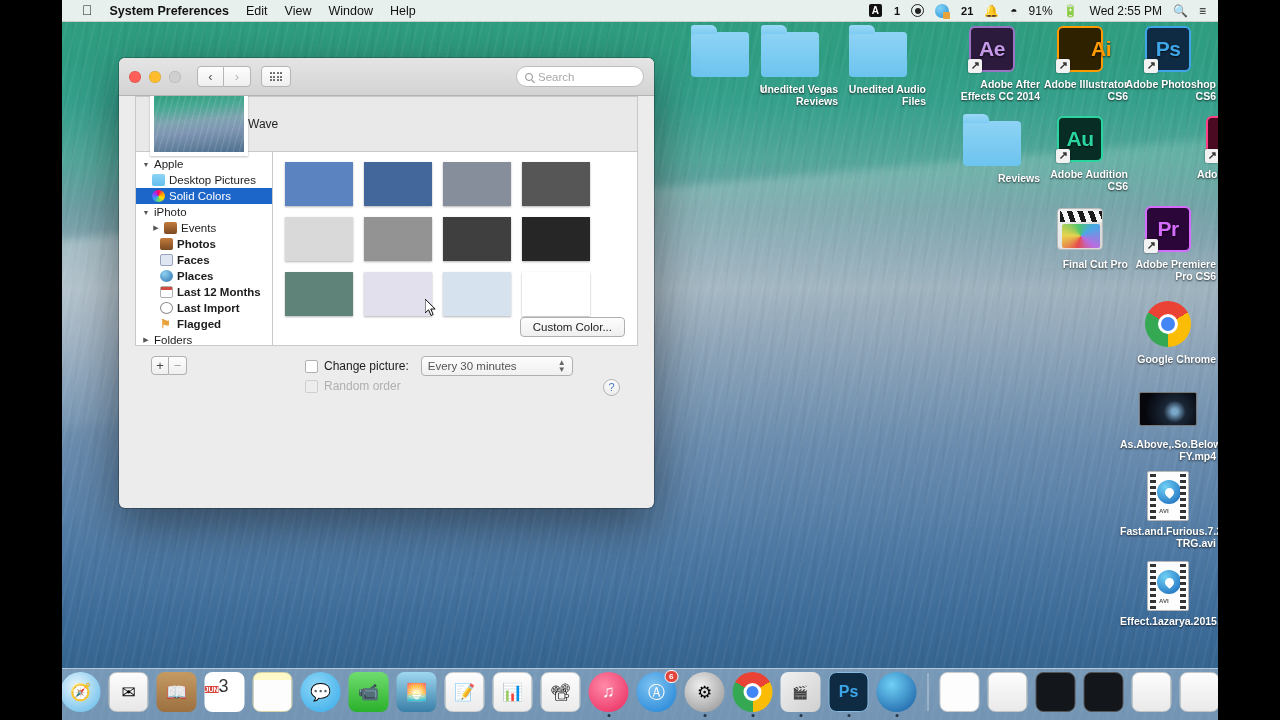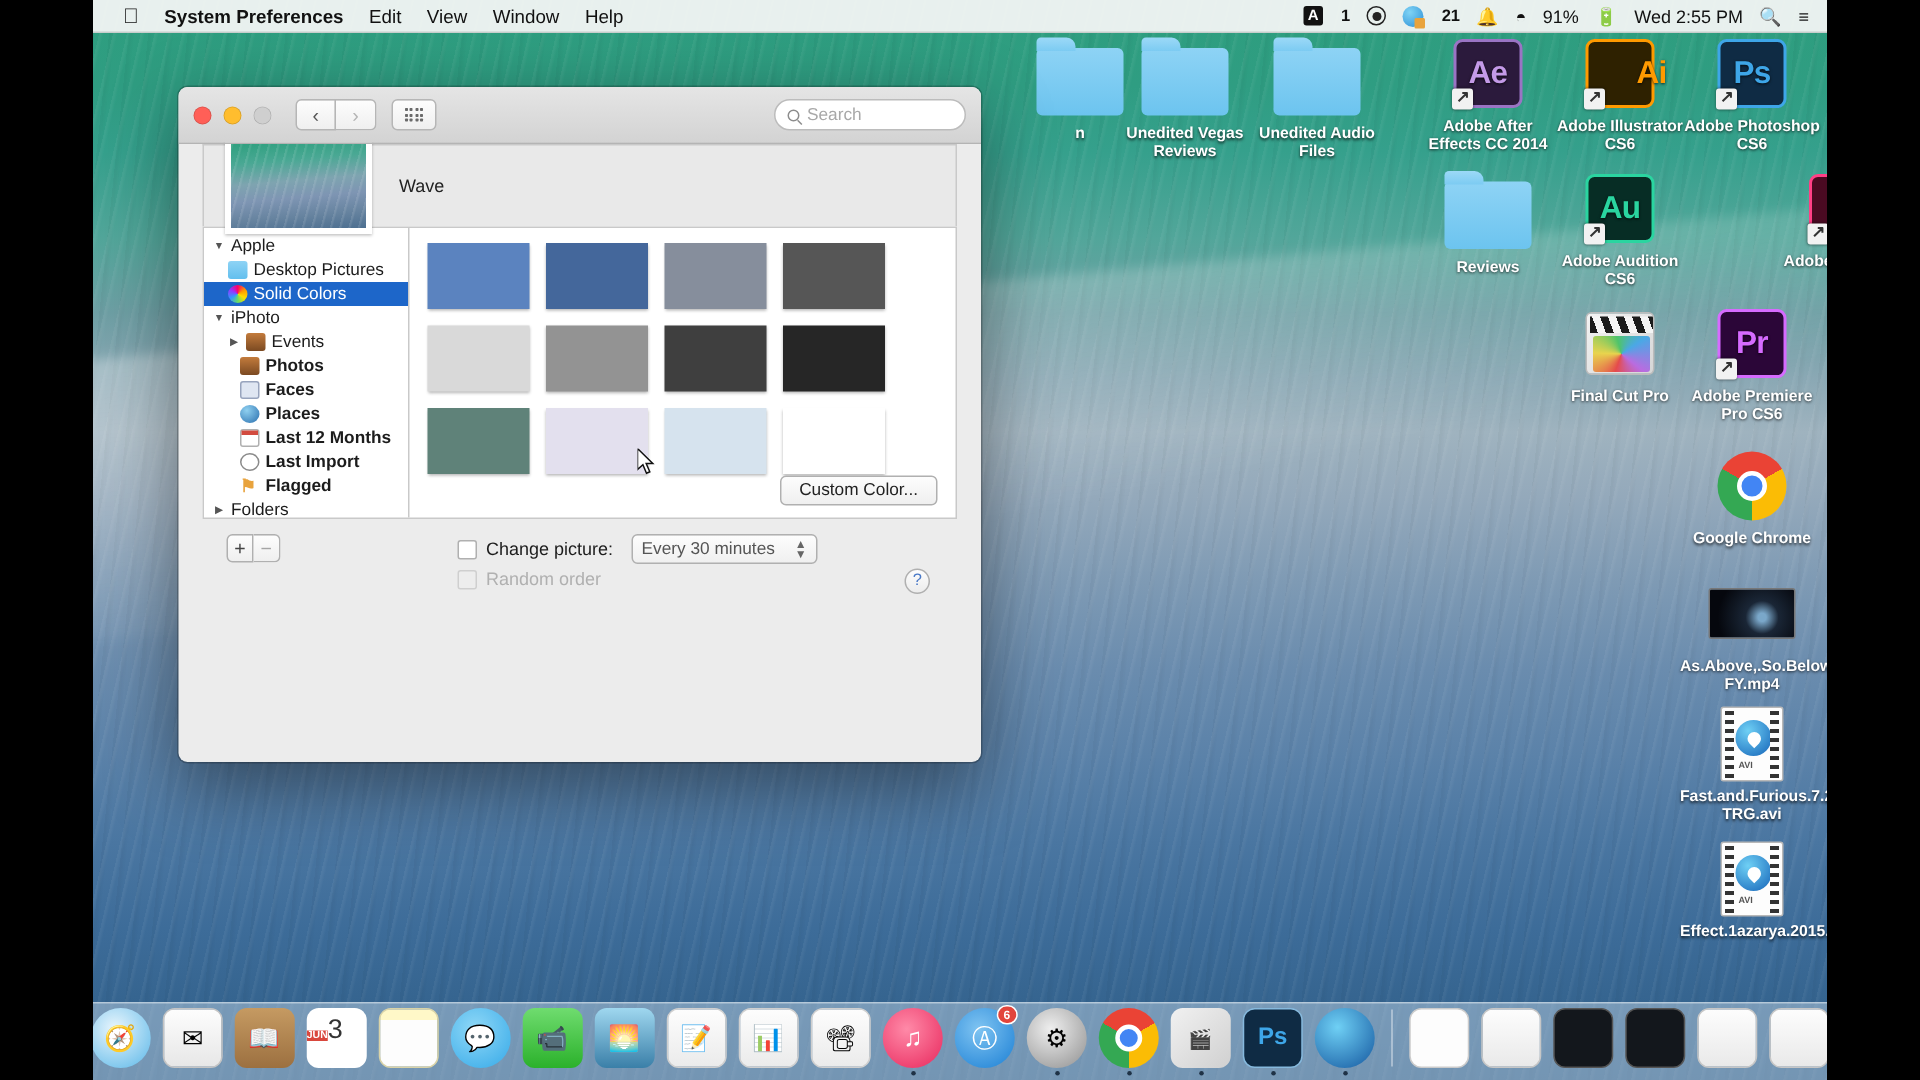--- a/index.html
+++ b/index.html
@@ -56,21 +56,21 @@
     background: #111; color: #fff; font-size: 10px; font-weight: bold;
     text-align: center; line-height: 13px;
   }
   .rec-ico { width:13px;height:13px;border:1.6px solid #222;border-radius:50%;display:inline-block;position:relative; }
   .rec-ico::after{content:"";position:absolute;inset:2.5px;background:#222;border-radius:50%;}
   .drop-ico { width:14px;height:14px;border-radius:50%;background:radial-gradient(circle at 35% 30%,#7fd3f5,#2b8fd6);display:inline-block;position:relative;}
   .drop-ico::after{content:"";position:absolute;right:-1px;bottom:-1px;width:7px;height:7px;background:#e8a33d;border-radius:1px;}
   .badge-num { font-size: 11px; font-weight: bold; margin-left: 1px; }
   
   .dicon {
-    position: absolute; width: 96px; text-align: center;
+    position: absolute; width: 96px; text-align: right;
     color: #fff; font-size: 10.5px; font-weight: bold; line-height: 12px;
     text-shadow: 0 1px 2px rgba(0,0,0,.75);
     z-index: 5;
   }
   .dicon .glyph { height: 52px; display: flex; align-items: center; justify-content: center; margin-bottom: 3px; position: relative; }
   .dicon .label { display: block; }
   .folder {
     width: 58px; height: 45px; position: relative;
     background: linear-gradient(180deg,#8ed3f5,#6cc4ef);
     border-radius: 4px;
@@ -165,21 +165,21 @@
   .mag { width:8px;height:8px;border:1.4px solid #8d8d8d;border-radius:50%;position:relative;flex:none;}
   .mag::after{content:"";position:absolute;right:-3px;bottom:-2.5px;width:4px;height:1.4px;background:#8d8d8d;transform:rotate(45deg);}
   #tabsrow { display:flex; justify-content:center; padding: 10px 0 12px; }
   .tabs { display:flex; border:1px solid #a9a9a9; border-radius:4px; overflow:hidden; box-shadow:0 1px 0 rgba(255,255,255,.7); }
   .tab { padding: 3px 14px; font-size: 12px; background:linear-gradient(180deg,#fdfdfd,#f0f0f0); color:#222; }
   .tab + .tab { border-left:1px solid #a9a9a9; }
   .tab.active { background:linear-gradient(180deg,#4a9ef5,#1e7ce8); color:#fff; }
   #body { padding: 0 16px; }
   #previewpanel {
     background:#e9e9e9; border:1px solid #c9c9c9; border-bottom:none;
-    height: 55px; display:flex; align-items:center; padding: 0 14px; gap: 18px;
+    height: 55px; display:flex; align-items:center; padding: 0 14px; 
   }
   .thumb {
     width: 98px; height: 64px; padding: 4px; background:#fff;
     box-shadow: 0 1px 2px rgba(0,0,0,.25);
   }
   .thumb .img {
     width:100%;height:100%;
     background: linear-gradient(175deg,#2fa07f 0%,#4aa894 22%,#7ea4b0 44%,#7e95b3 62%,#66839f 82%,#4d6f90 100%);
     position:relative; overflow:hidden;
   }
@@ -221,21 +221,21 @@
     border:1px solid #b0b0b0; font-size: 13px; line-height: 17px; text-align:center; color:#444;
   }
   .pmbtn:first-child{border-radius:4px 0 0 4px;}
   .pmbtn:last-child{border-radius:0 4px 4px 0;border-left:none;color:#a5a5a5;}
   .changecol { margin-left: 118px; }
   .crow { display:flex; align-items:center; gap:6px; height: 20px; }
   .cbox { width:13px;height:13px;background:#fff;border:1px solid #b0b0b0;border-radius:2px; flex:none;}
   .cbox.dim { background:#ededed; border-color:#cfcfcf; }
   .dim-text { color:#b0b0b0; }
   .popup {
-    width: 124px; height: 20px; margin-left: 6px;
+    width: 152px; height: 20px; margin-left: 6px;
     background: linear-gradient(180deg,#fdfdfd,#f0f0f0); border:1px solid #b0b0b0;
     border-radius: 4px; display:flex; align-items:center; padding: 0 6px;
     font-size: 11.5px; color:#555; position:relative;
   }
   .popup .arrows { position:absolute; right:6px; font-size: 8px; line-height:7px; color:#666; text-align:center; }
   .helpbtn {
     position:absolute; right: 18px; bottom: 10px; width: 17px;height:17px;border-radius:50%;
     background: linear-gradient(180deg,#fdfdfd,#ececec); border:1px solid #b0b0b0;
     font-size: 11px; color:#4a79c7; text-align:center; line-height: 15px;
   }

